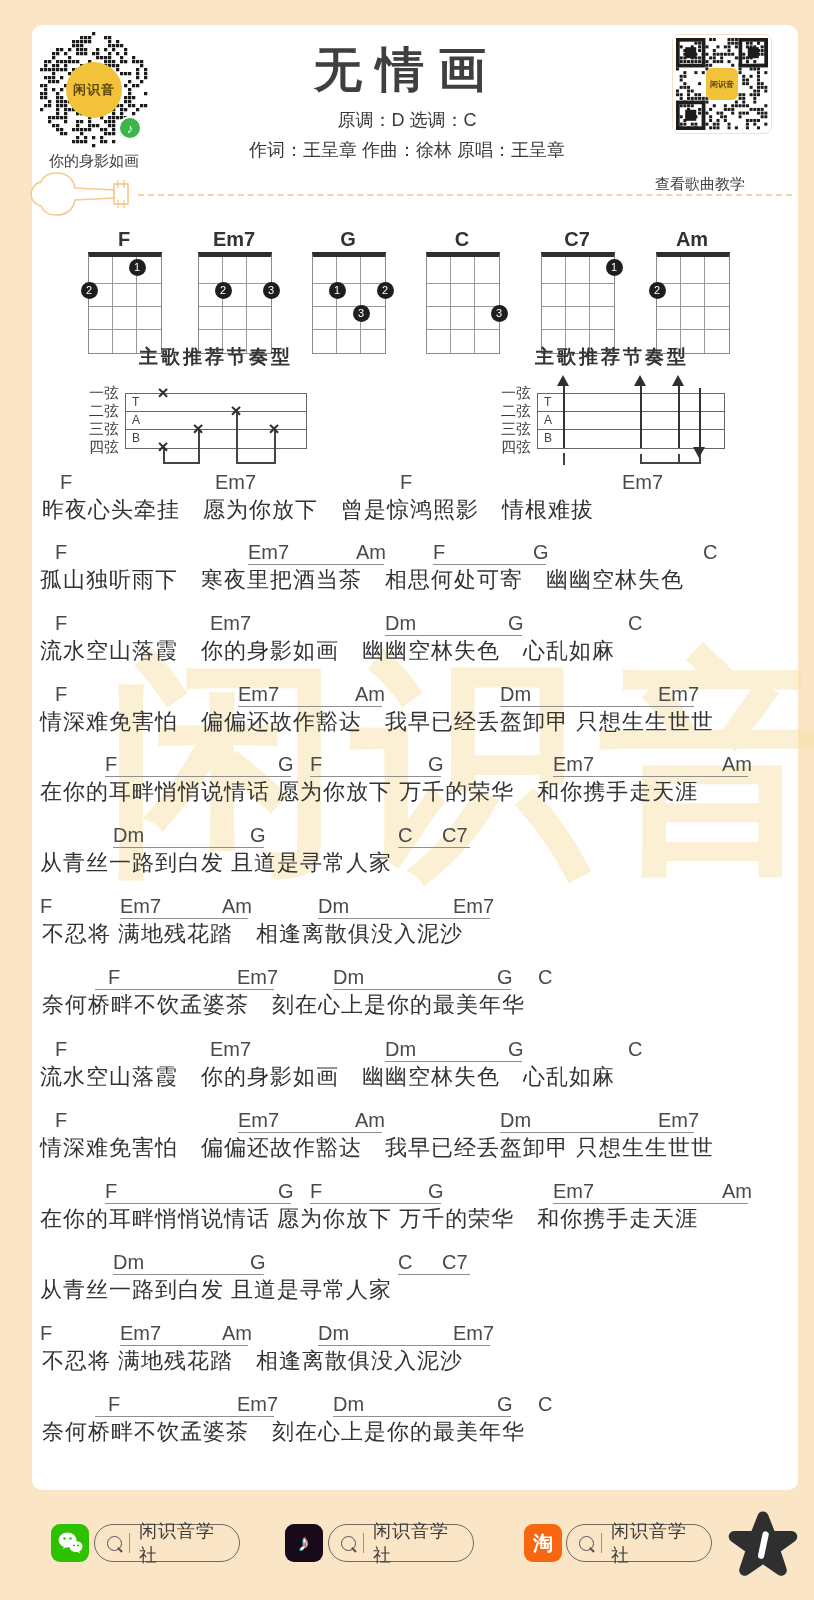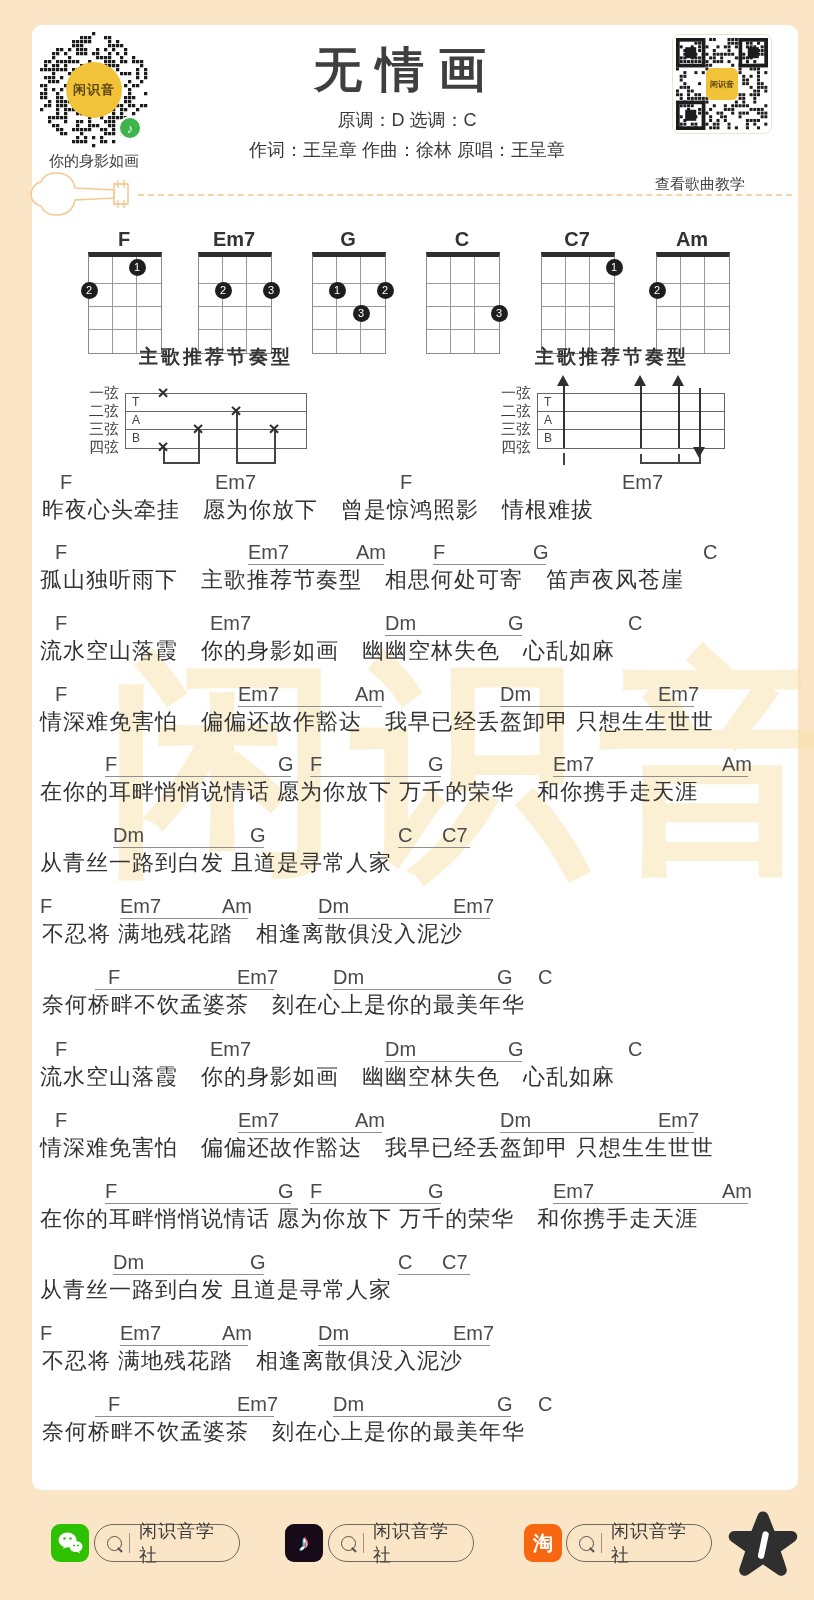--- a/index.html
+++ b/index.html
@@ -663,21 +663,21 @@
     <div class="chord-label" style="left: 622px; top: 471px;">Em7</div>
     <div class="lyric-line" style="left: 42px; top: 495px;">昨夜心头牵挂　愿为你放下　曾是惊鸿照影　情根难拔</div>
     <div class="chord-label" style="left: 55px; top: 541px;">F</div>
     <div class="chord-label" style="left: 248px; top: 541px;">Em7</div>
     <div class="chord-label" style="left: 356px; top: 541px;">Am</div>
     <div class="chord-label" style="left: 433px; top: 541px;">F</div>
     <div class="chord-label" style="left: 533px; top: 541px;">G</div>
     <div class="chord-label" style="left: 703px; top: 541px;">C</div>
     <div class="chord-ul" style="left: 248px; top: 564px; width: 136px;"></div>
     <div class="chord-ul" style="left: 433px; top: 564px; width: 113px;"></div>
-    <div class="lyric-line" style="left: 40px; top: 565px;">孤山独听雨下　主歌推荐节奏型　相思何处可寄　笛声夜风苍崖</div>
+    <div class="lyric-line" style="left: 40px; top: 565px;">孤山独听雨下　寒夜里把酒当茶　相思何处可寄　幽幽空林失色</div>
     <div class="chord-label" style="left: 55px; top: 612px;">F</div>
     <div class="chord-label" style="left: 210px; top: 612px;">Em7</div>
     <div class="chord-label" style="left: 385px; top: 612px;">Dm</div>
     <div class="chord-label" style="left: 508px; top: 612px;">G</div>
     <div class="chord-label" style="left: 628px; top: 612px;">C</div>
     <div class="chord-ul" style="left: 385px; top: 635px; width: 137px;"></div>
     <div class="lyric-line" style="left: 40px; top: 636px;">流水空山落霞　你的身影如画　幽幽空林失色　心乱如麻</div>
     <div class="chord-label" style="left: 55px; top: 683px;">F</div>
     <div class="chord-label" style="left: 238px; top: 683px;">Em7</div>
     <div class="chord-label" style="left: 355px; top: 683px;">Am</div>

